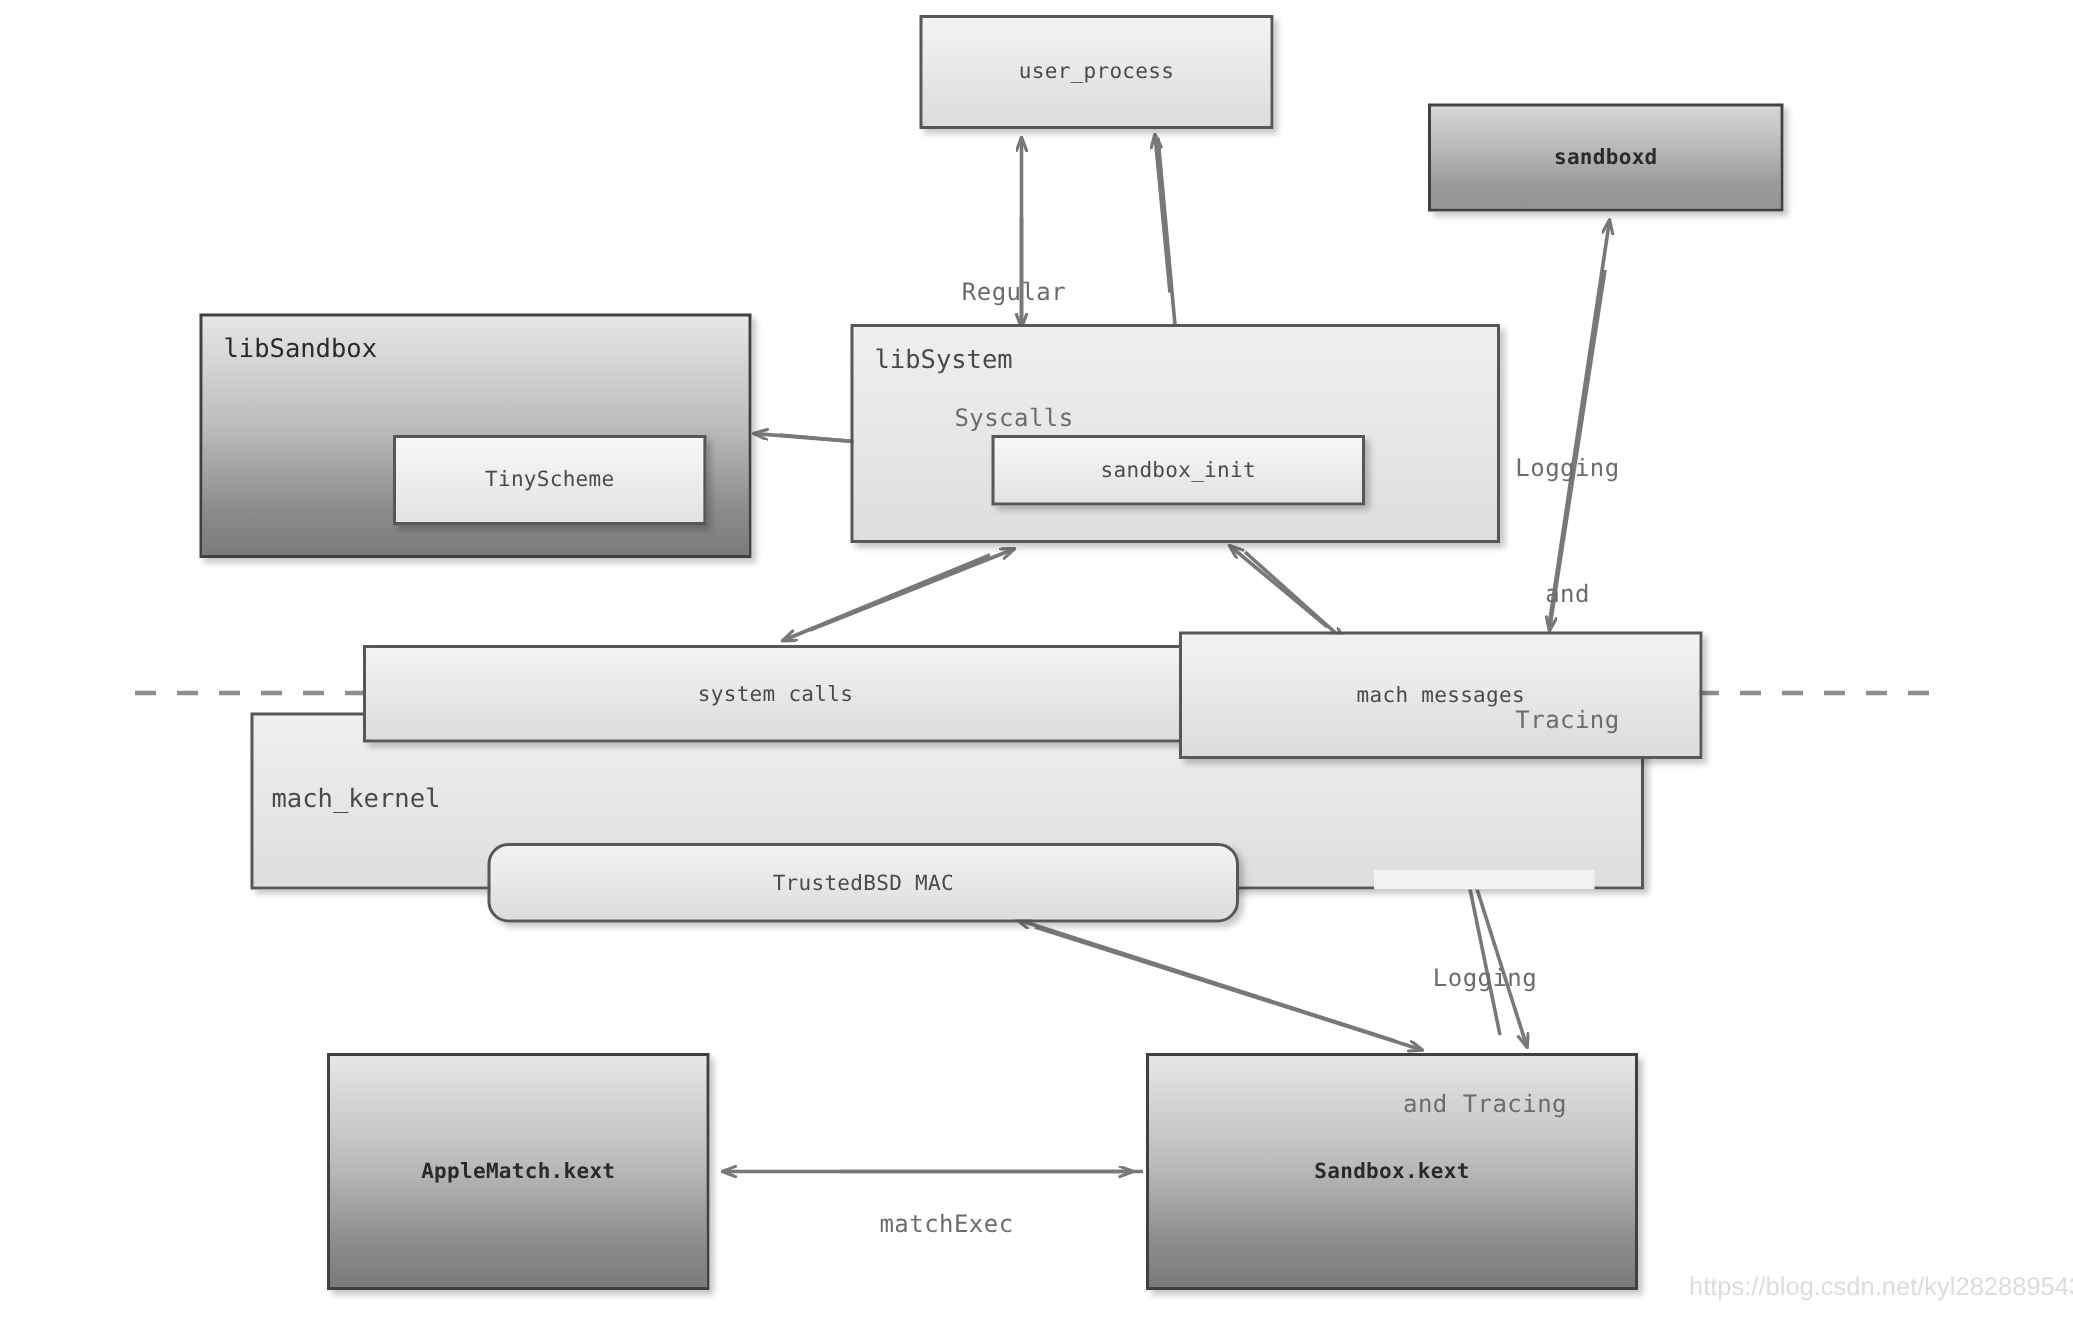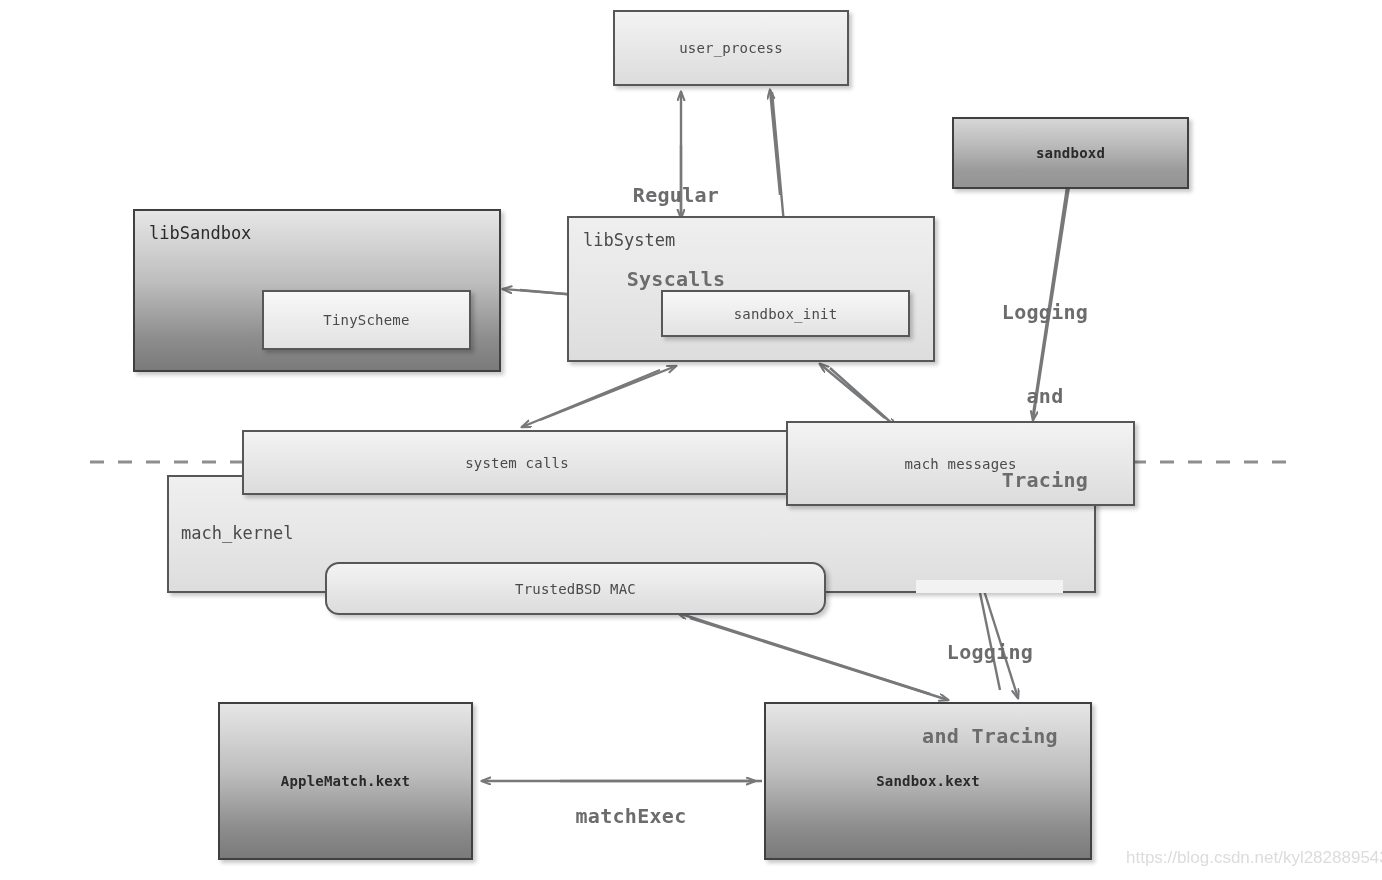--- a/index.html
+++ b/index.html
@@ -68,27 +68,26 @@
     top: 12px;
     font-size: 17px;
     color: #4a4a4c;
   }
   .label-tl.bold {
     font-weight: normal;
     color: #2a2a2c;
   }
   .edge-label {
     position: absolute;
-    font-size: 20px;
+    font-size: 16px;
     line-height: 28px;
     color: #6c6c6e;
     text-align: center;
     white-space: pre;
     letter-spacing: 0.3px;
-    font-weight: bold;
   }
   .band {
     position: absolute;
     background: #f2f2f2;
   }
   .watermark {
     position: absolute;
     font-family: "Liberation Sans", sans-serif;
     font-size: 17px;
     color: #dcdcdc;
@@ -139,33 +138,33 @@
     <line x1="968" y1="540" x2="1018" y2="698" stroke="#77787a" stroke-width="2.4" marker-end="url(#ah)"></line>
 
     <line x1="762" y1="781" x2="482" y2="781" stroke="#77787a" stroke-width="2.4" marker-end="url(#ah)"></line>
     <line x1="560" y1="781" x2="755" y2="781" stroke="#77787a" stroke-width="2.4" marker-end="url(#ah)"></line>
   </svg>
 
   <div class="node light" style="left:613px; top:10px; width:236px; height:76px;">
     <div class="label-center">user_process</div>
   </div>
 
-  <div class="node mid" style="left:952px; top:69px; width:237px; height:72px;margin-top:48px;">
+  <div class="node mid" style="left:952px; top:69px; width:237px; height:72px;">
     <div class="label-center bold">sandboxd</div>
   </div>
 
   <div class="node dark" style="left:133px; top:209px; width:368px; height:163px;">
     <div class="label-tl bold">libSandbox</div>
   </div>
 
   <div class="node lighter" style="left:262px; top:290px; width:209px; height:60px;">
     <div class="label-center">TinyScheme</div>
   </div>
 
-  <div class="node container-light" style="left:567px; top:216px; width:368px; height:146px;">
+  <div class="node container-light" style="left:567px; top:216px; width:433px; height:146px;">
     <div class="label-tl">libSystem</div>
   </div>
 
   <div class="node lighter" style="left:661px; top:290px; width:249px; height:47px;">
     <div class="label-center">sandbox_init</div>
   </div>
 
   <div class="node container-light" style="left:167px; top:475px; width:929px; height:118px;">
     <div class="label-tl" style="top:46px; left:12px;">mach_kernel</div>
   </div>

